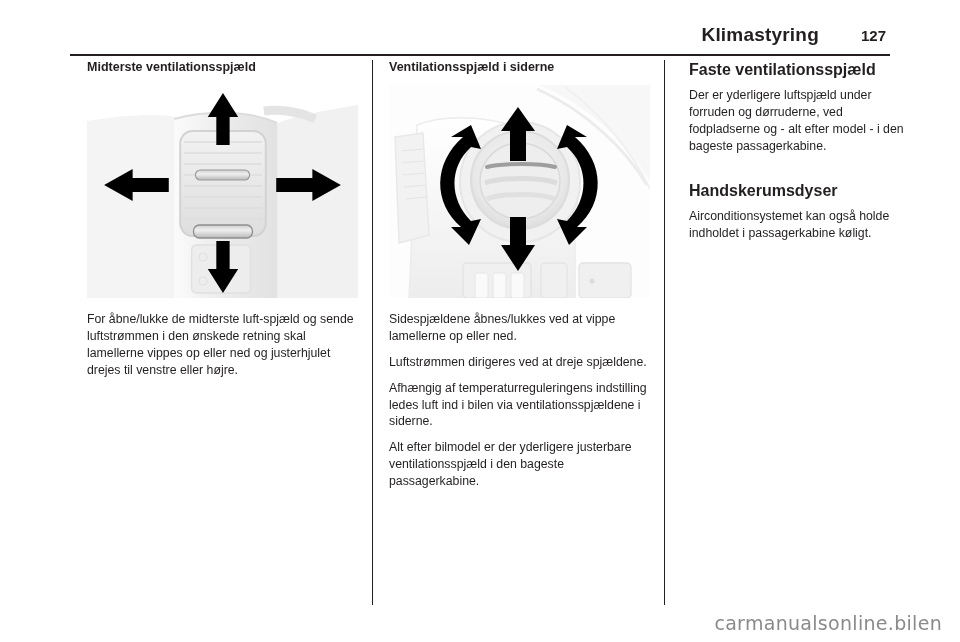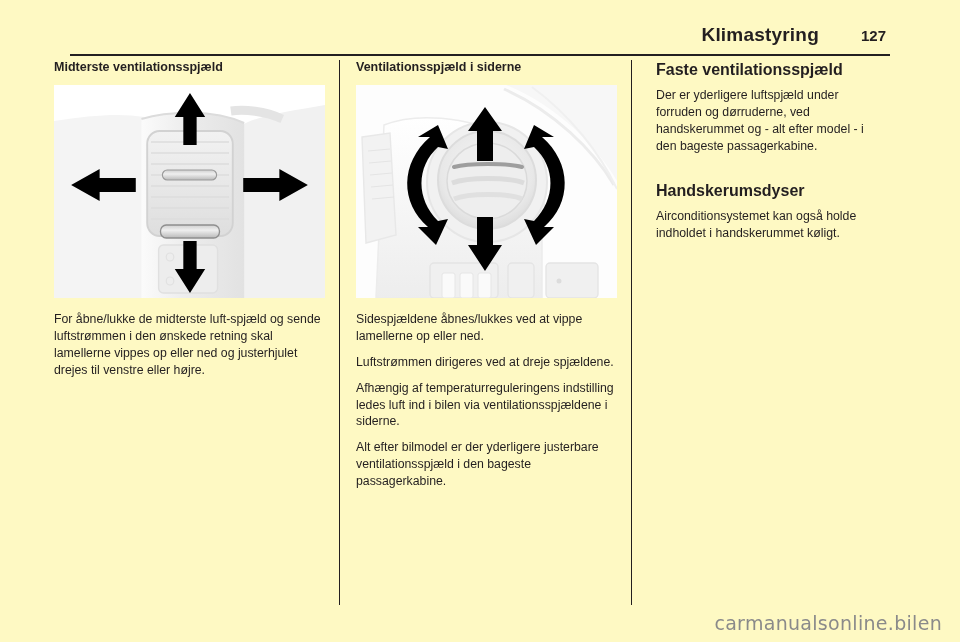--- a/index.html
+++ b/index.html
@@ -15,21 +15,21 @@
     color: #231f20;
     position: relative;
   }
 
   
   .page {
     position: absolute;
     left: 0; top: 0;
     width: 960px;
     height: 642px;
-    background: #fef9c3;
+    background: #ffffff;
   }
 
   
   .header {
     position: absolute;
     left: 70px;
     top: 24px;
     width: 820px;
     height: 34px;
   }
@@ -56,21 +56,21 @@
     left: 0;
     top: 30px;
     width: 820px;
     height: 2px;
     background: #231f20;
   }
 
   
   .columns {
     position: absolute;
-    left: 54px;
+    left: 87px;
     top: 60px;
     width: 820px;
     height: 545px;
     display: flex;
   }
   .col {
     position: relative;
     box-sizing: border-box;
   }
   .col-left   { width: 285px; padding-right: 14px; }
@@ -294,22 +294,22 @@
       <p class="body">Luftstrømmen dirigeres ved at dreje spjældene.</p>
       <p class="body">Afhængig af temperaturreguleringens indstilling ledes luft ind i bilen via ventilationsspjældene i siderne.</p>
 
       <p class="body">Alt efter bilmodel er der yderligere justerbare ventilationsspjæld i den bageste passagerkabine.</p>
     </div>
 
     <div class="col col-right">
       <div class="col-divider"></div>
 
       <h2 class="sec">Faste ventilationsspjæld</h2>
-      <p class="body">Der er yderligere luftspjæld under forruden og dørruderne, ved handskerummet og - alt efter model - i den bageste passagerkabine.</p>
+      <p class="body">Der er yderligere luftspjæld under forruden og dørruderne, ved fodpladserne og - alt efter model - i den bageste passagerkabine.</p>
 
       <h2 class="sec spaced">Handskerumsdyser</h2>
-      <p class="body">Airconditionsystemet kan også holde indholdet i handskerummet køligt.</p>
+      <p class="body">Airconditionsystemet kan også holde indholdet i passagerkabine køligt.</p>
     </div>
 
   </div>
 
   <div class="watermark">carmanualsonline.bilen</div>
 </div>
 
 </body></html>

